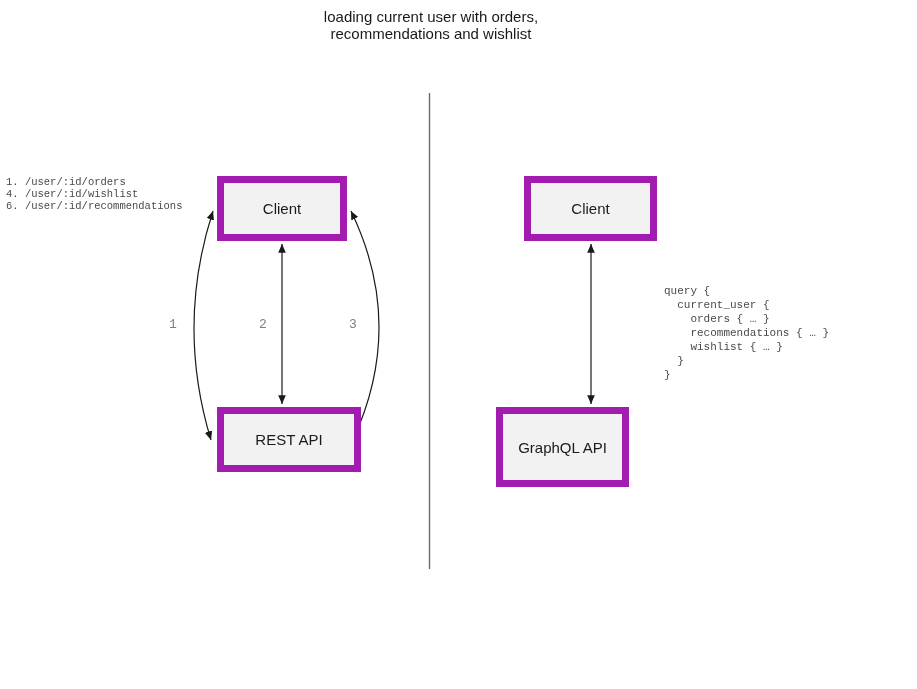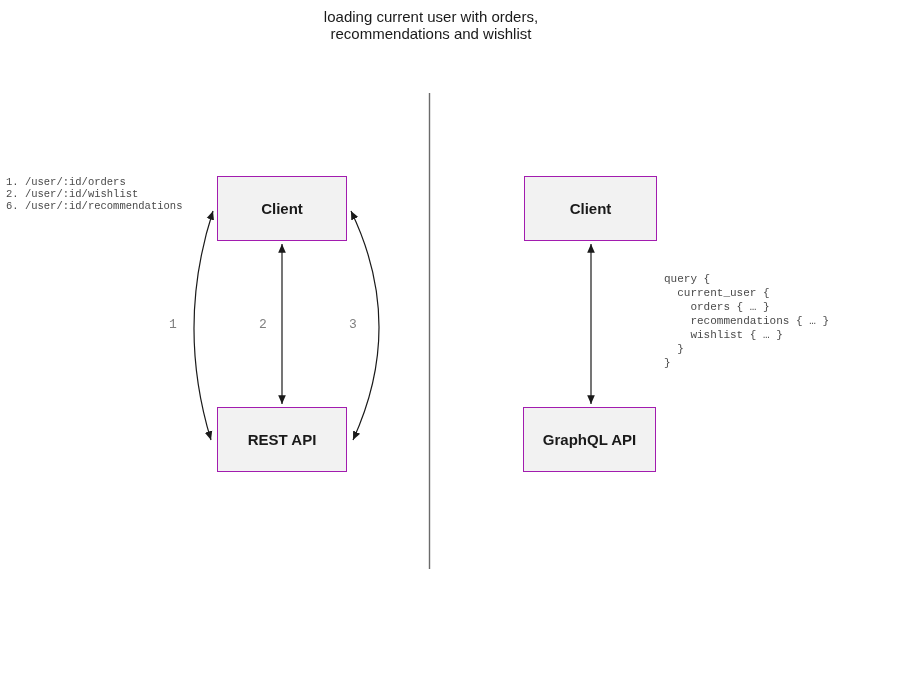--- a/index.html
+++ b/index.html
@@ -30,50 +30,49 @@
     position: absolute;
     left: 0;
     top: 0;
     width: 917px;
     height: 689px;
     pointer-events: none;
   }
   .node {
     position: absolute;
     background: #f2f2f2;
-    border: 1px solid #a21caf;
+    border: 7px solid #a21caf;
     display: flex;
     align-items: center;
     justify-content: center;
     font-size: 15px;
     color: #1a1a1a;
     box-sizing: border-box;
-    font-weight: bold;
   }
   .node-client-left  { left: 217px; top: 176px; width: 130px; height: 65px; }
-  .node-rest         { left: 217px; top: 407px; width: 130px; height: 65px; }
+  .node-rest         { left: 217px; top: 407px; width: 144px; height: 65px; }
   .node-client-right { left: 524px; top: 176px; width: 133px; height: 65px; }
-  .node-graphql      { left: 523px; top: 407px; width: 133px; height: 65px; }
+  .node-graphql      { left: 496px; top: 407px; width: 133px; height: 80px; }
   .code {
     position: absolute;
     margin: 0;
     font-family: Liberation Mono, monospace;
     color: #4a4a4a;
     white-space: pre;
   }
   .endpoints {
     left: 6px;
     top: 176px;
     font-size: 10.5px;
     line-height: 12px;
   }
   .endpoints div { height: 12px; }
   .query {
     left: 664px;
-    top: 272px;
+    top: 284px;
     font-size: 11px;
     line-height: 14px;
   }
   .arrow-num {
     position: absolute;
     width: 20px;
     text-align: center;
     font-family: "Liberation Mono", monospace;
     font-size: 13px;
     color: #7f7f7f;
@@ -101,21 +100,21 @@
 
     <path d="M 213 211 Q 176 325 211 440" fill="none" stroke="#1a1a1a" stroke-width="1.2" marker-start="url(#arrow)" marker-end="url(#arrow)"></path>
 
     <line x1="282" y1="244" x2="282" y2="404" stroke="#1a1a1a" stroke-width="1.2" marker-start="url(#arrow)" marker-end="url(#arrow)"></line>
 
     <path d="M 351 211 Q 406 325 353 440" fill="none" stroke="#1a1a1a" stroke-width="1.2" marker-start="url(#arrow)" marker-end="url(#arrow)"></path>
 
     <line x1="591" y1="244" x2="591" y2="404" stroke="#1a1a1a" stroke-width="1.2" marker-start="url(#arrow)" marker-end="url(#arrow)"></line>
   </svg>
 
-  <pre class="code endpoints"><div>1. /user/:id/orders</div><div>2. /user/:id/wishlist</div><div>6. /user/:id/recommendations</div></pre>
+  <pre class="code endpoints"><div>1. /user/:id/orders</div><div>4. /user/:id/wishlist</div><div>6. /user/:id/recommendations</div></pre>
 
   <div class="node node-client-left">
     <span>Client</span>
   </div>
 
   <div class="node node-rest">
     <span>REST API</span>
   </div>
 
   <div class="arrow-num num-1">1</div>

